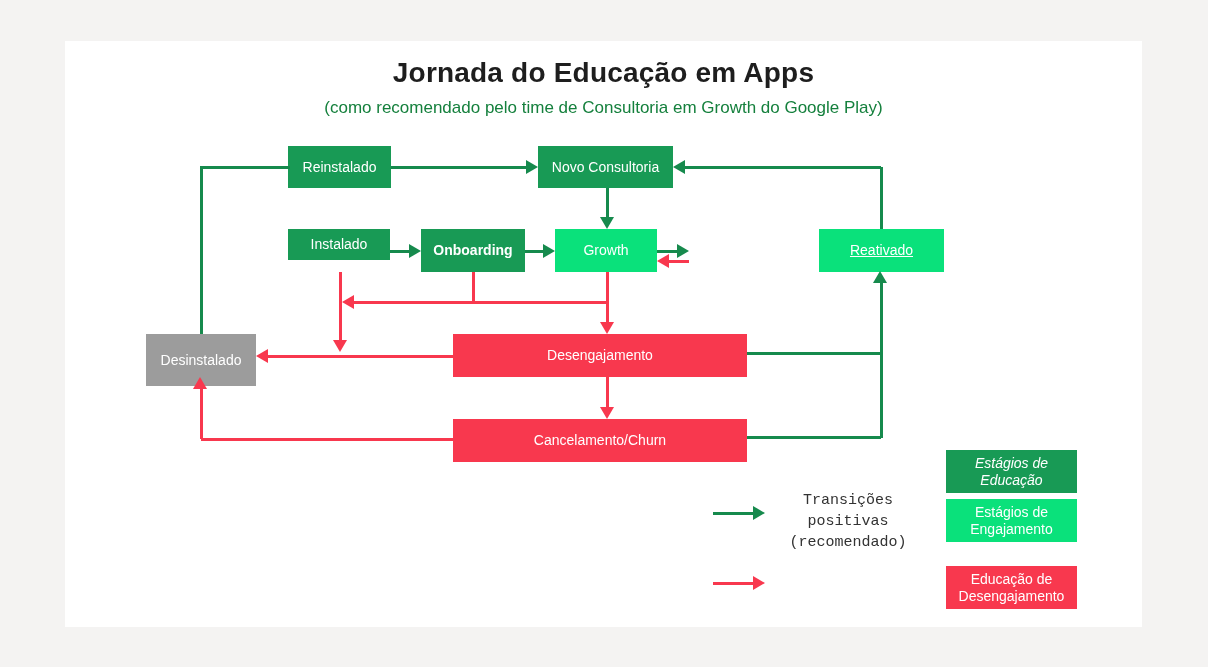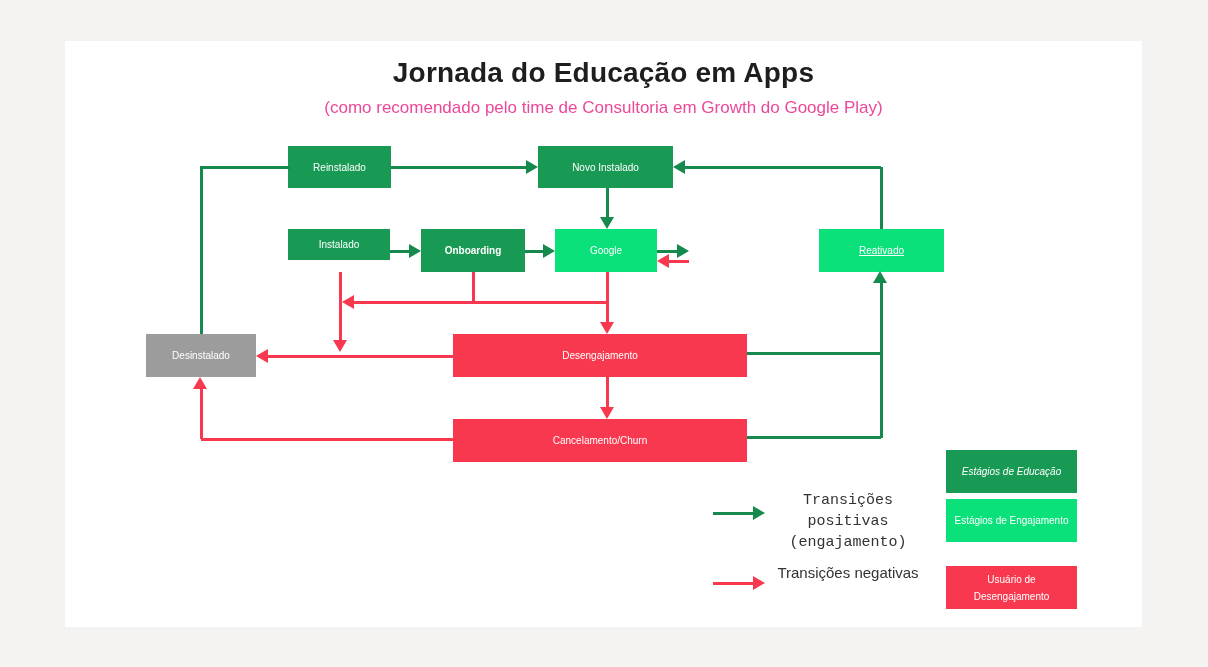--- a/index.html
+++ b/index.html
@@ -13,23 +13,23 @@
     --page-bg:#F4F3F2;
     --text-dark:#1E1E1E;
   }
   *{margin:0;padding:0;box-sizing:border-box;}
   body{font-family:"Liberation Sans",sans-serif;}
   .page{position:relative;width:1208px;height:667px;background:var(--page-bg);overflow:hidden;}
   .card{position:absolute;left:65px;top:41px;width:1077px;height:586px;background:var(--card-bg);}
   .title{position:absolute;left:0;top:16px;width:100%;text-align:center;
          font-size:28px;font-weight:bold;color:var(--text-dark);letter-spacing:.2px;}
   .subtitle{position:absolute;left:0;top:57px;width:100%;text-align:center;
-         font-size:17px;color:#ec4899;}
+         font-size:17px;color:#15803d;}
   .node{position:absolute;display:flex;align-items:center;justify-content:center;
-        color:#fff;font-size:10px;text-align:center;line-height:17px;padding:2px 4px;}
+        color:#fff;font-size:14px;text-align:center;line-height:17px;padding:2px 4px;}
   .education{background:var(--education);}
   .engagement{background:var(--engagement);}
   .disengagement{background:var(--disengagement);}
   .uninstalled{background:var(--uninstalled);}
   .gc{--c:var(--positive-line);}
   .rc{--c:var(--negative-line);}
   .seg{position:absolute;background:var(--c);}
   .seg.h{height:3px;}
   .seg.v{width:3px;}
   .arr{position:absolute;width:0;height:0;border:7px solid transparent;}
@@ -44,26 +44,26 @@
 </head>
 <body>
 
 <div class="page">
   <div class="card">
 
     <div class="title">Jornada do Educação em Apps</div>
     <div class="subtitle">(como recomendado pelo time de Consultoria em Growth do Google Play)</div>
 
     <div class="node education" style="left:223px;top:105px;width:103px;height:42px;">Reinstalado</div>
-    <div class="node education" style="left:473px;top:105px;width:135px;height:42px;">Novo Instalado</div>
+    <div class="node education" style="left:473px;top:105px;width:135px;height:42px;">Novo Consultoria</div>
     <div class="node education" style="left:223px;top:188px;width:102px;height:31px;">Instalado</div>
     <div class="node education" style="left:356px;top:188px;width:104px;height:43px;font-weight:bold;">Onboarding</div>
-    <div class="node engagement" style="left:490px;top:188px;width:102px;height:43px;">Google</div>
+    <div class="node engagement" style="left:490px;top:188px;width:102px;height:43px;">Growth</div>
     <div class="node engagement" style="left:754px;top:188px;width:125px;height:43px;text-decoration:underline;">Reativado</div>
-    <div class="node uninstalled" style="left:81px;top:293px;width:110px;height:43px;">Desinstalado</div>
+    <div class="node uninstalled" style="left:81px;top:293px;width:110px;height:52px;">Desinstalado</div>
     <div class="node disengagement" style="left:388px;top:293px;width:294px;height:43px;">Desengajamento</div>
     <div class="node disengagement" style="left:388px;top:378px;width:294px;height:43px;">Cancelamento/Churn</div>
 
     <div class="seg h gc" style="left:326px;top:124.5px;width:135px;"></div>
     <div class="arr r gc" style="left:461px;top:119px;"></div>
 
     <div class="seg v gc" style="left:540.5px;top:147px;height:29px;"></div>
     <div class="arr d gc" style="left:535px;top:176px;"></div>
 
     <div class="seg h gc" style="left:325px;top:208.5px;width:19px;"></div>
@@ -107,27 +107,26 @@
     <div class="arr d rc" style="left:535px;top:366px;"></div>
 
     <div class="seg h rc" style="left:136px;top:396.5px;width:252px;"></div>
     <div class="seg v rc" style="left:134.5px;top:348px;height:50px;"></div>
     <div class="arr u rc" style="left:128px;top:336px;"></div>
 
     <div class="seg h gc" style="left:648px;top:470.5px;width:40px;"></div>
     <div class="arr r gc" style="left:688px;top:465px;"></div>
     <div class="legend-text" style="left:693px;top:449px;font-family:Liberation Mono, monospace;">
       <div>Transições positivas</div>
-      <div>(engajamento)</div>
+      <div>(recomendado)</div>
     </div>
 
     <div class="seg h rc" style="left:648px;top:540.5px;width:40px;"></div>
     <div class="arr r rc" style="left:688px;top:535px;"></div>
     <div class="legend-text" style="left:693px;top:521px;">
-      <div>Transições negativas</div>
     </div>
 
     <div class="node education legend-box" style="top:409px;font-style:italic;">Estágios de Educação</div>
     <div class="node engagement legend-box" style="top:458px;">Estágios de Engajamento</div>
-    <div class="node disengagement legend-box" style="top:525px;">Usuário de Desengajamento</div>
+    <div class="node disengagement legend-box" style="top:525px;">Educação de Desengajamento</div>
 
   </div>
 </div>
 
 </body></html>

